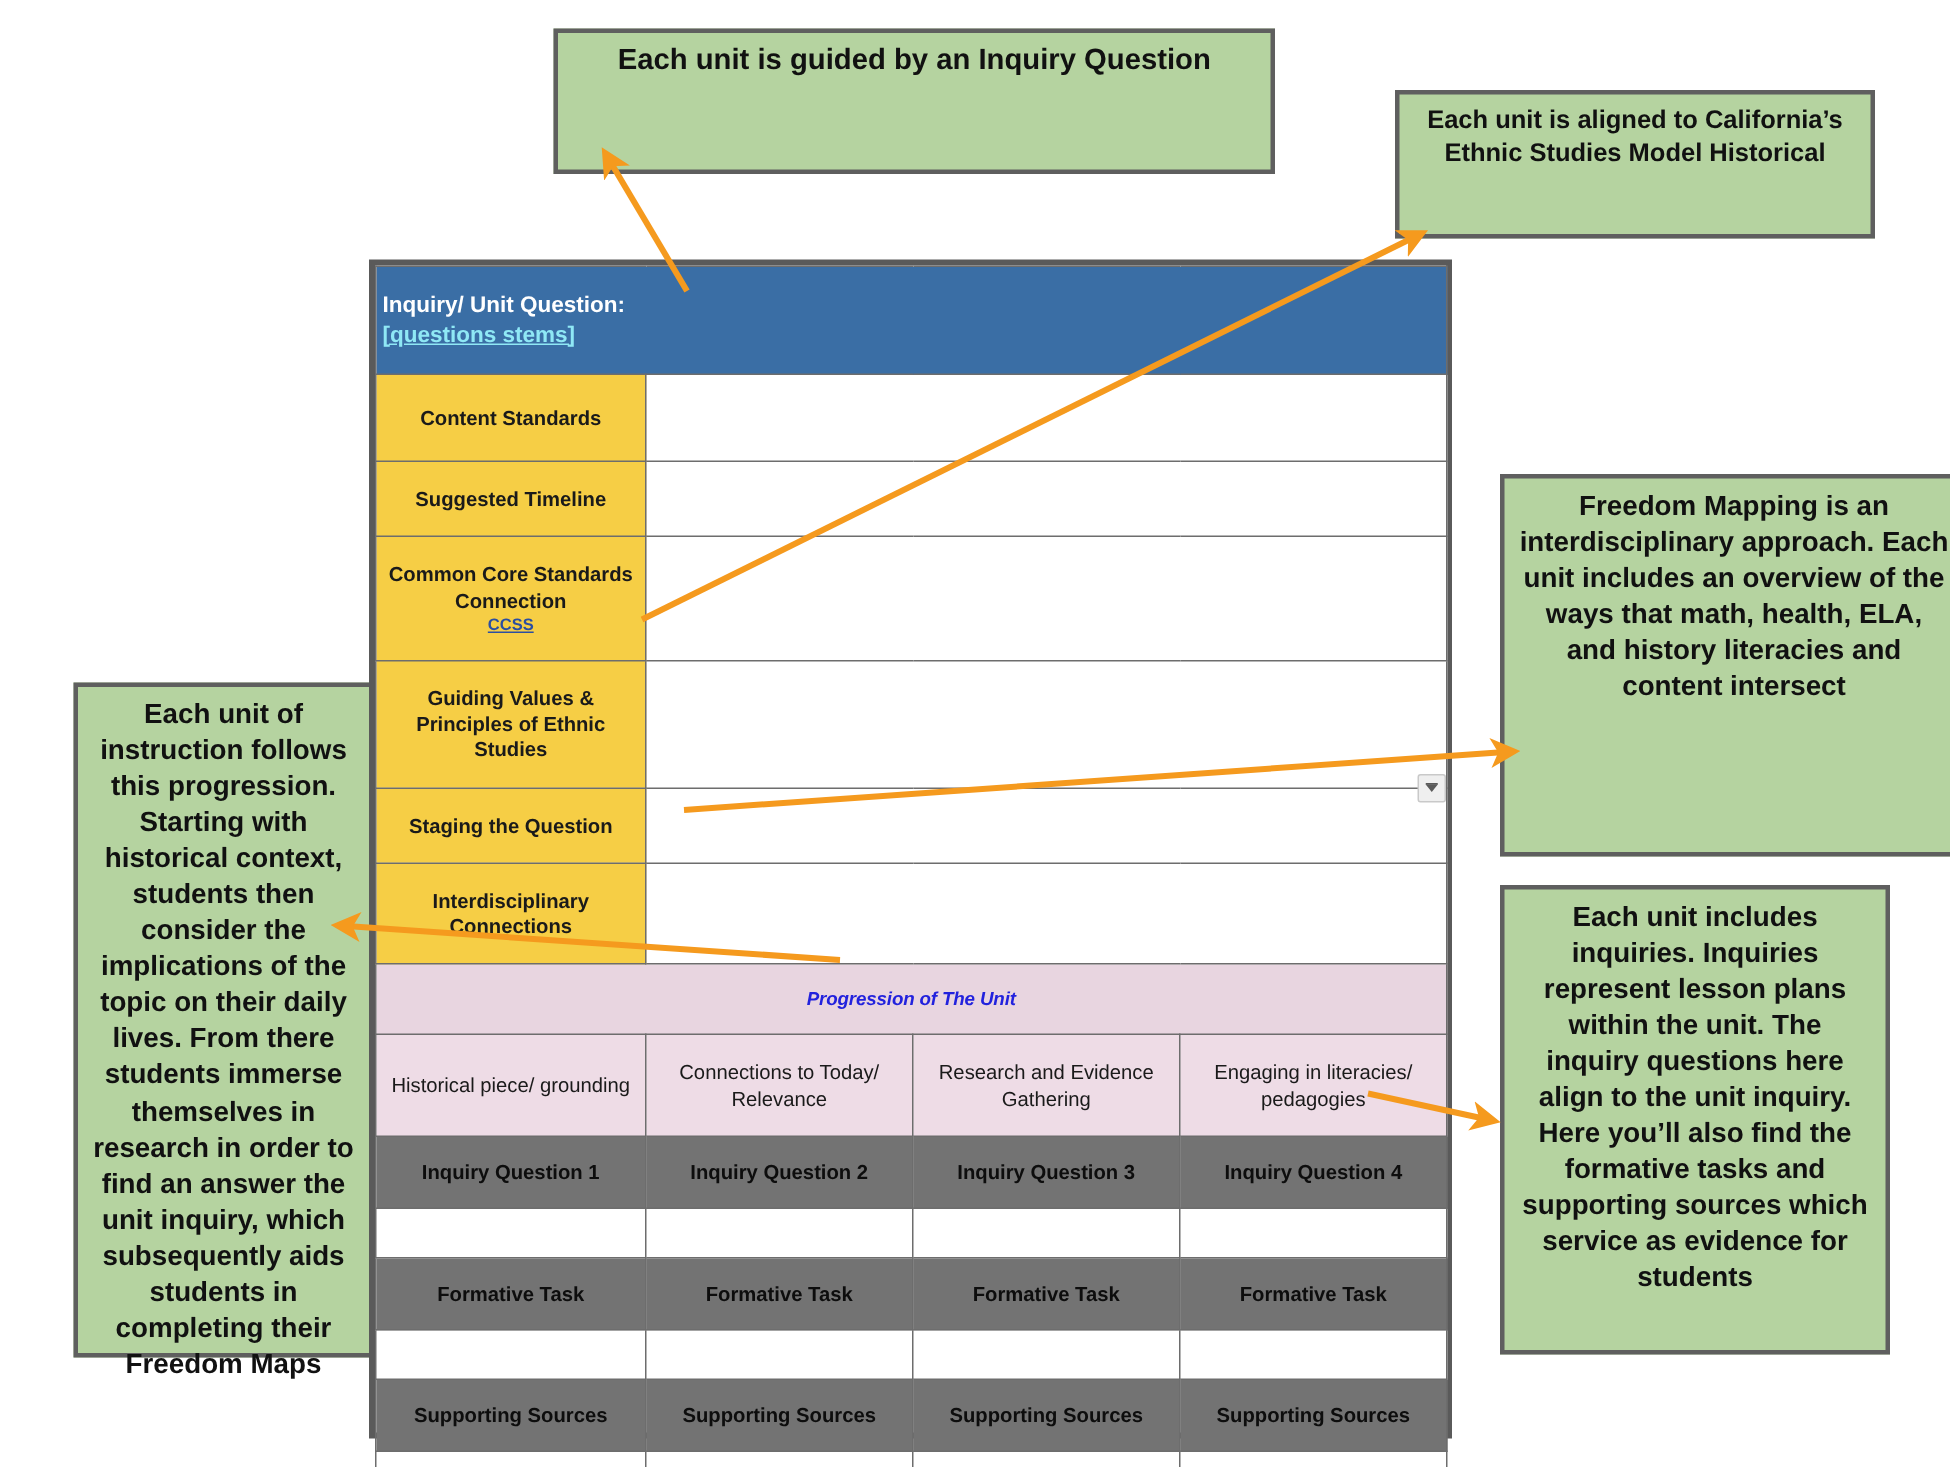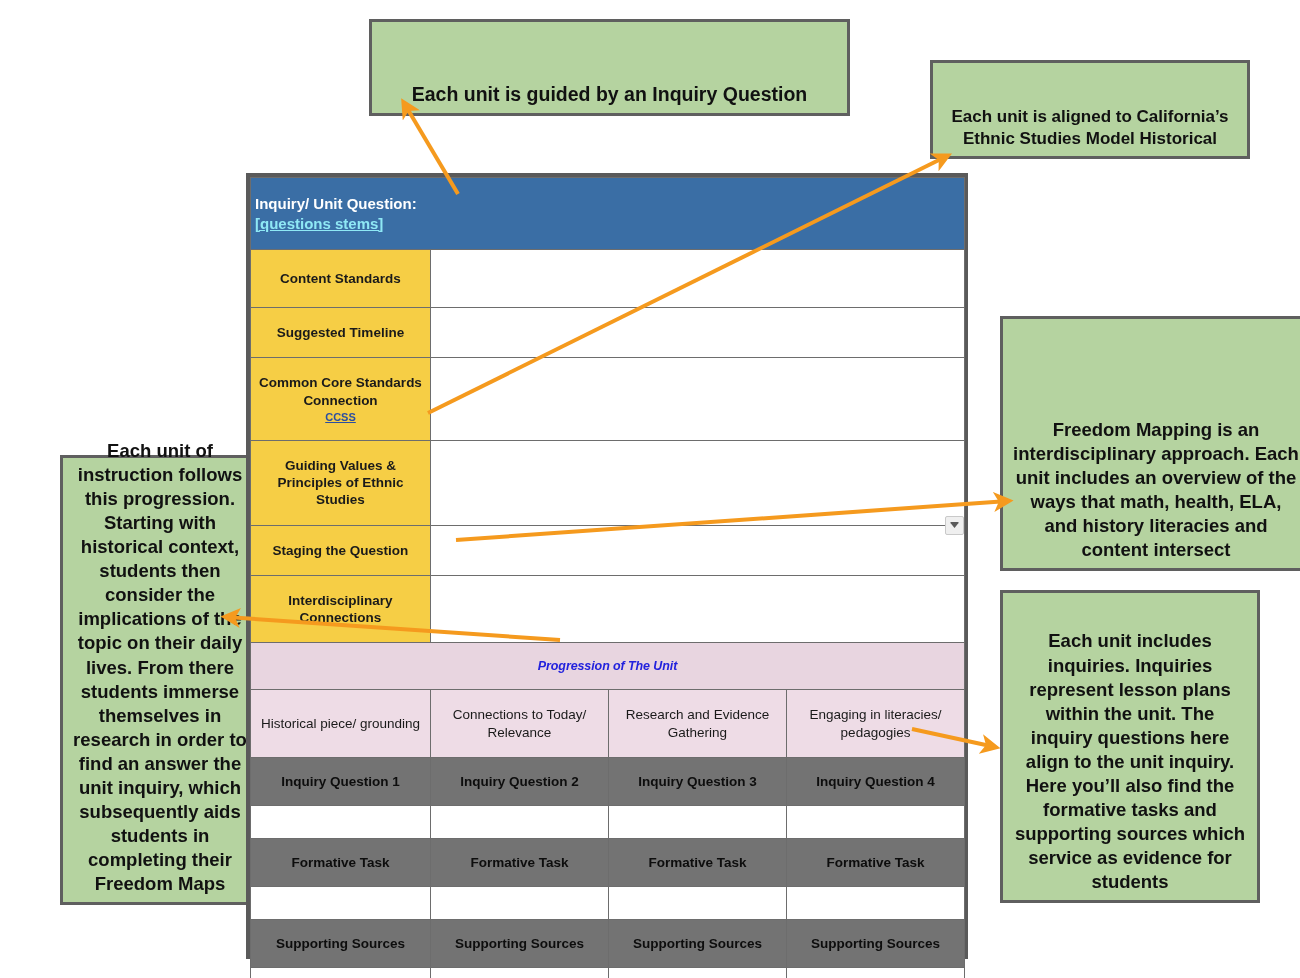--- a/index.html
+++ b/index.html
@@ -12,33 +12,33 @@
   }
   .canvas{position:absolute;left:0;top:0;width:1300px;height:978px;}
 
   
   .callout{
     position:absolute;
     background:#b5d3a0;
     border:3px solid #5f5f5f;
     box-sizing:border-box;
     display:flex;
-    align-items:flex-end;
+    align-items:flex-start;
     justify-content:center;
     text-align:center;
     color:#111111;
     font-weight:700;
     line-height:1.30;
     padding:6px 10px;
   }
   #callout-inquiry{left:369px;top:19px;width:481px;height:97px;font-size:19.5px;}
   #callout-esmc{left:930px;top:60px;width:320px;height:99px;font-size:17px;}
   #callout-interdisciplinary{left:1000px;top:316px;width:312px;height:255px;font-size:18.5px;}
   #callout-inquiries{left:1000px;top:590px;width:260px;height:313px;font-size:18.5px;}
-  #callout-progression{left:49px;top:455px;width:200px;height:450px;font-size:18.5px;margin-left:11px;}
+  #callout-progression{left:49px;top:455px;width:200px;height:450px;font-size:18.5px;}
 
   
   .table-wrap{
     position:absolute;left:246px;top:173px;width:722px;height:786px;
     border:4px solid #5a5a5a;
     box-sizing:border-box;
     background:#ffffff;
   }
   .tbl{
     width:100%;border-collapse:collapse;table-layout:fixed;

